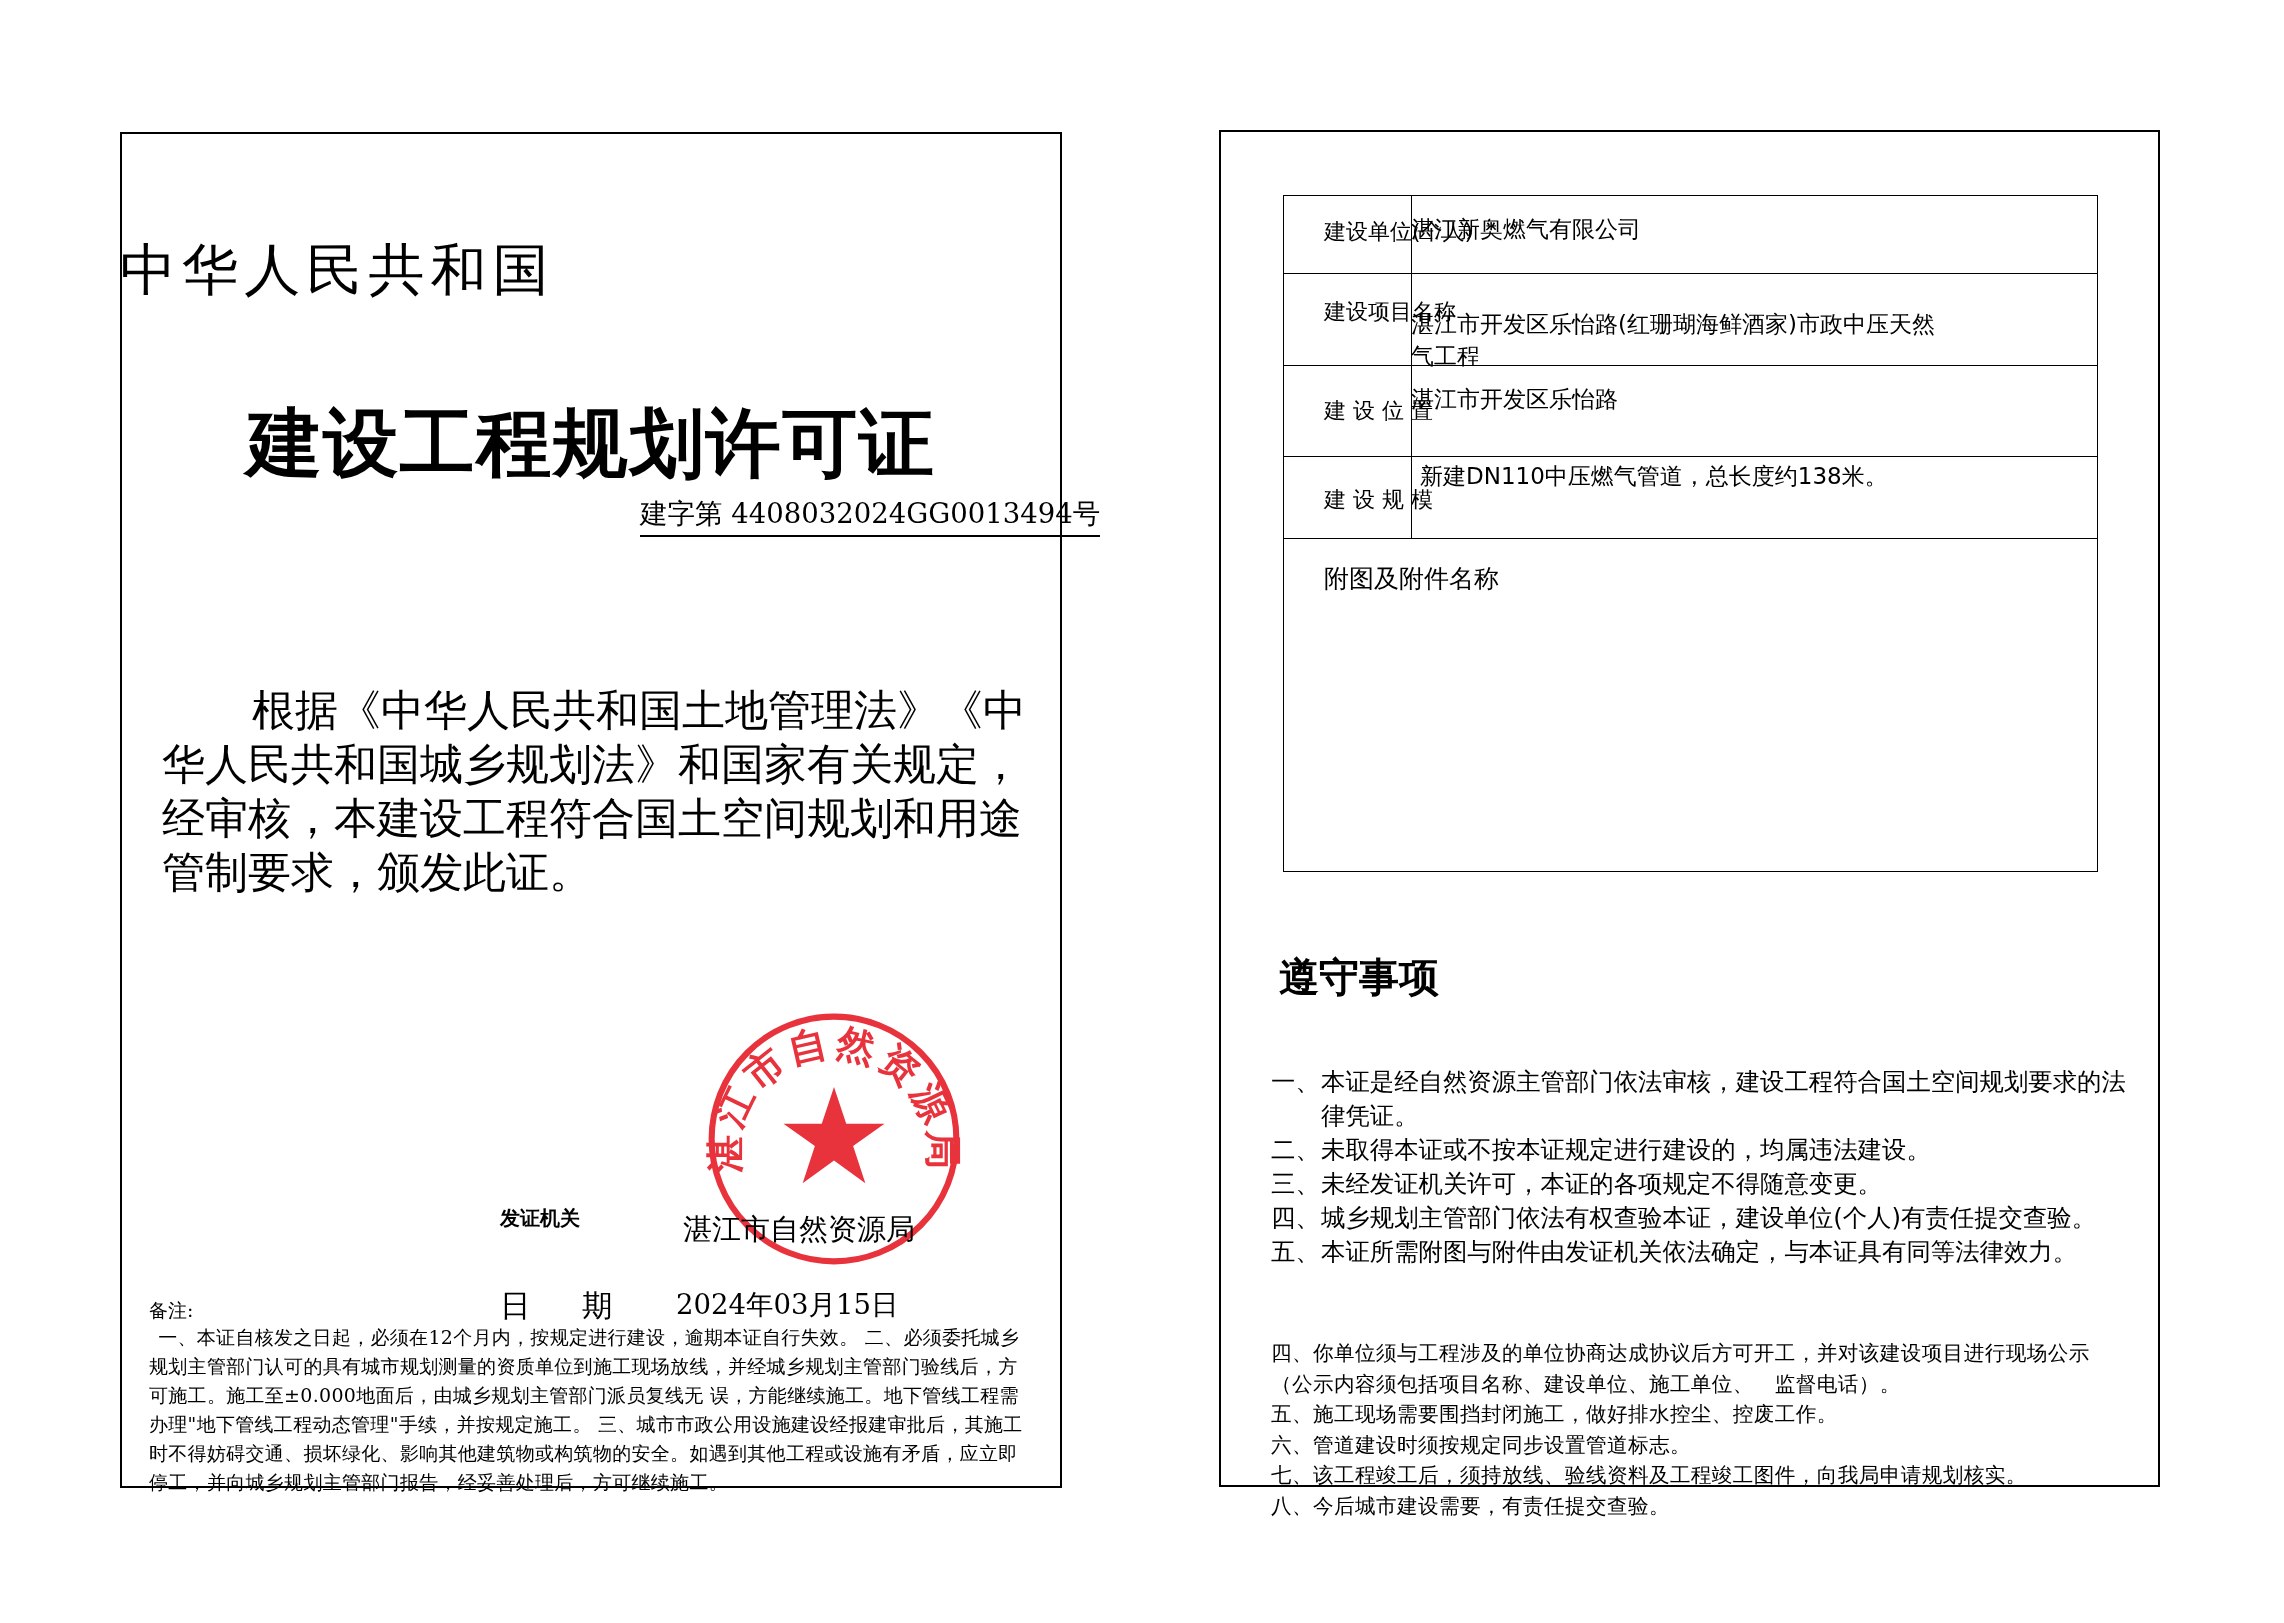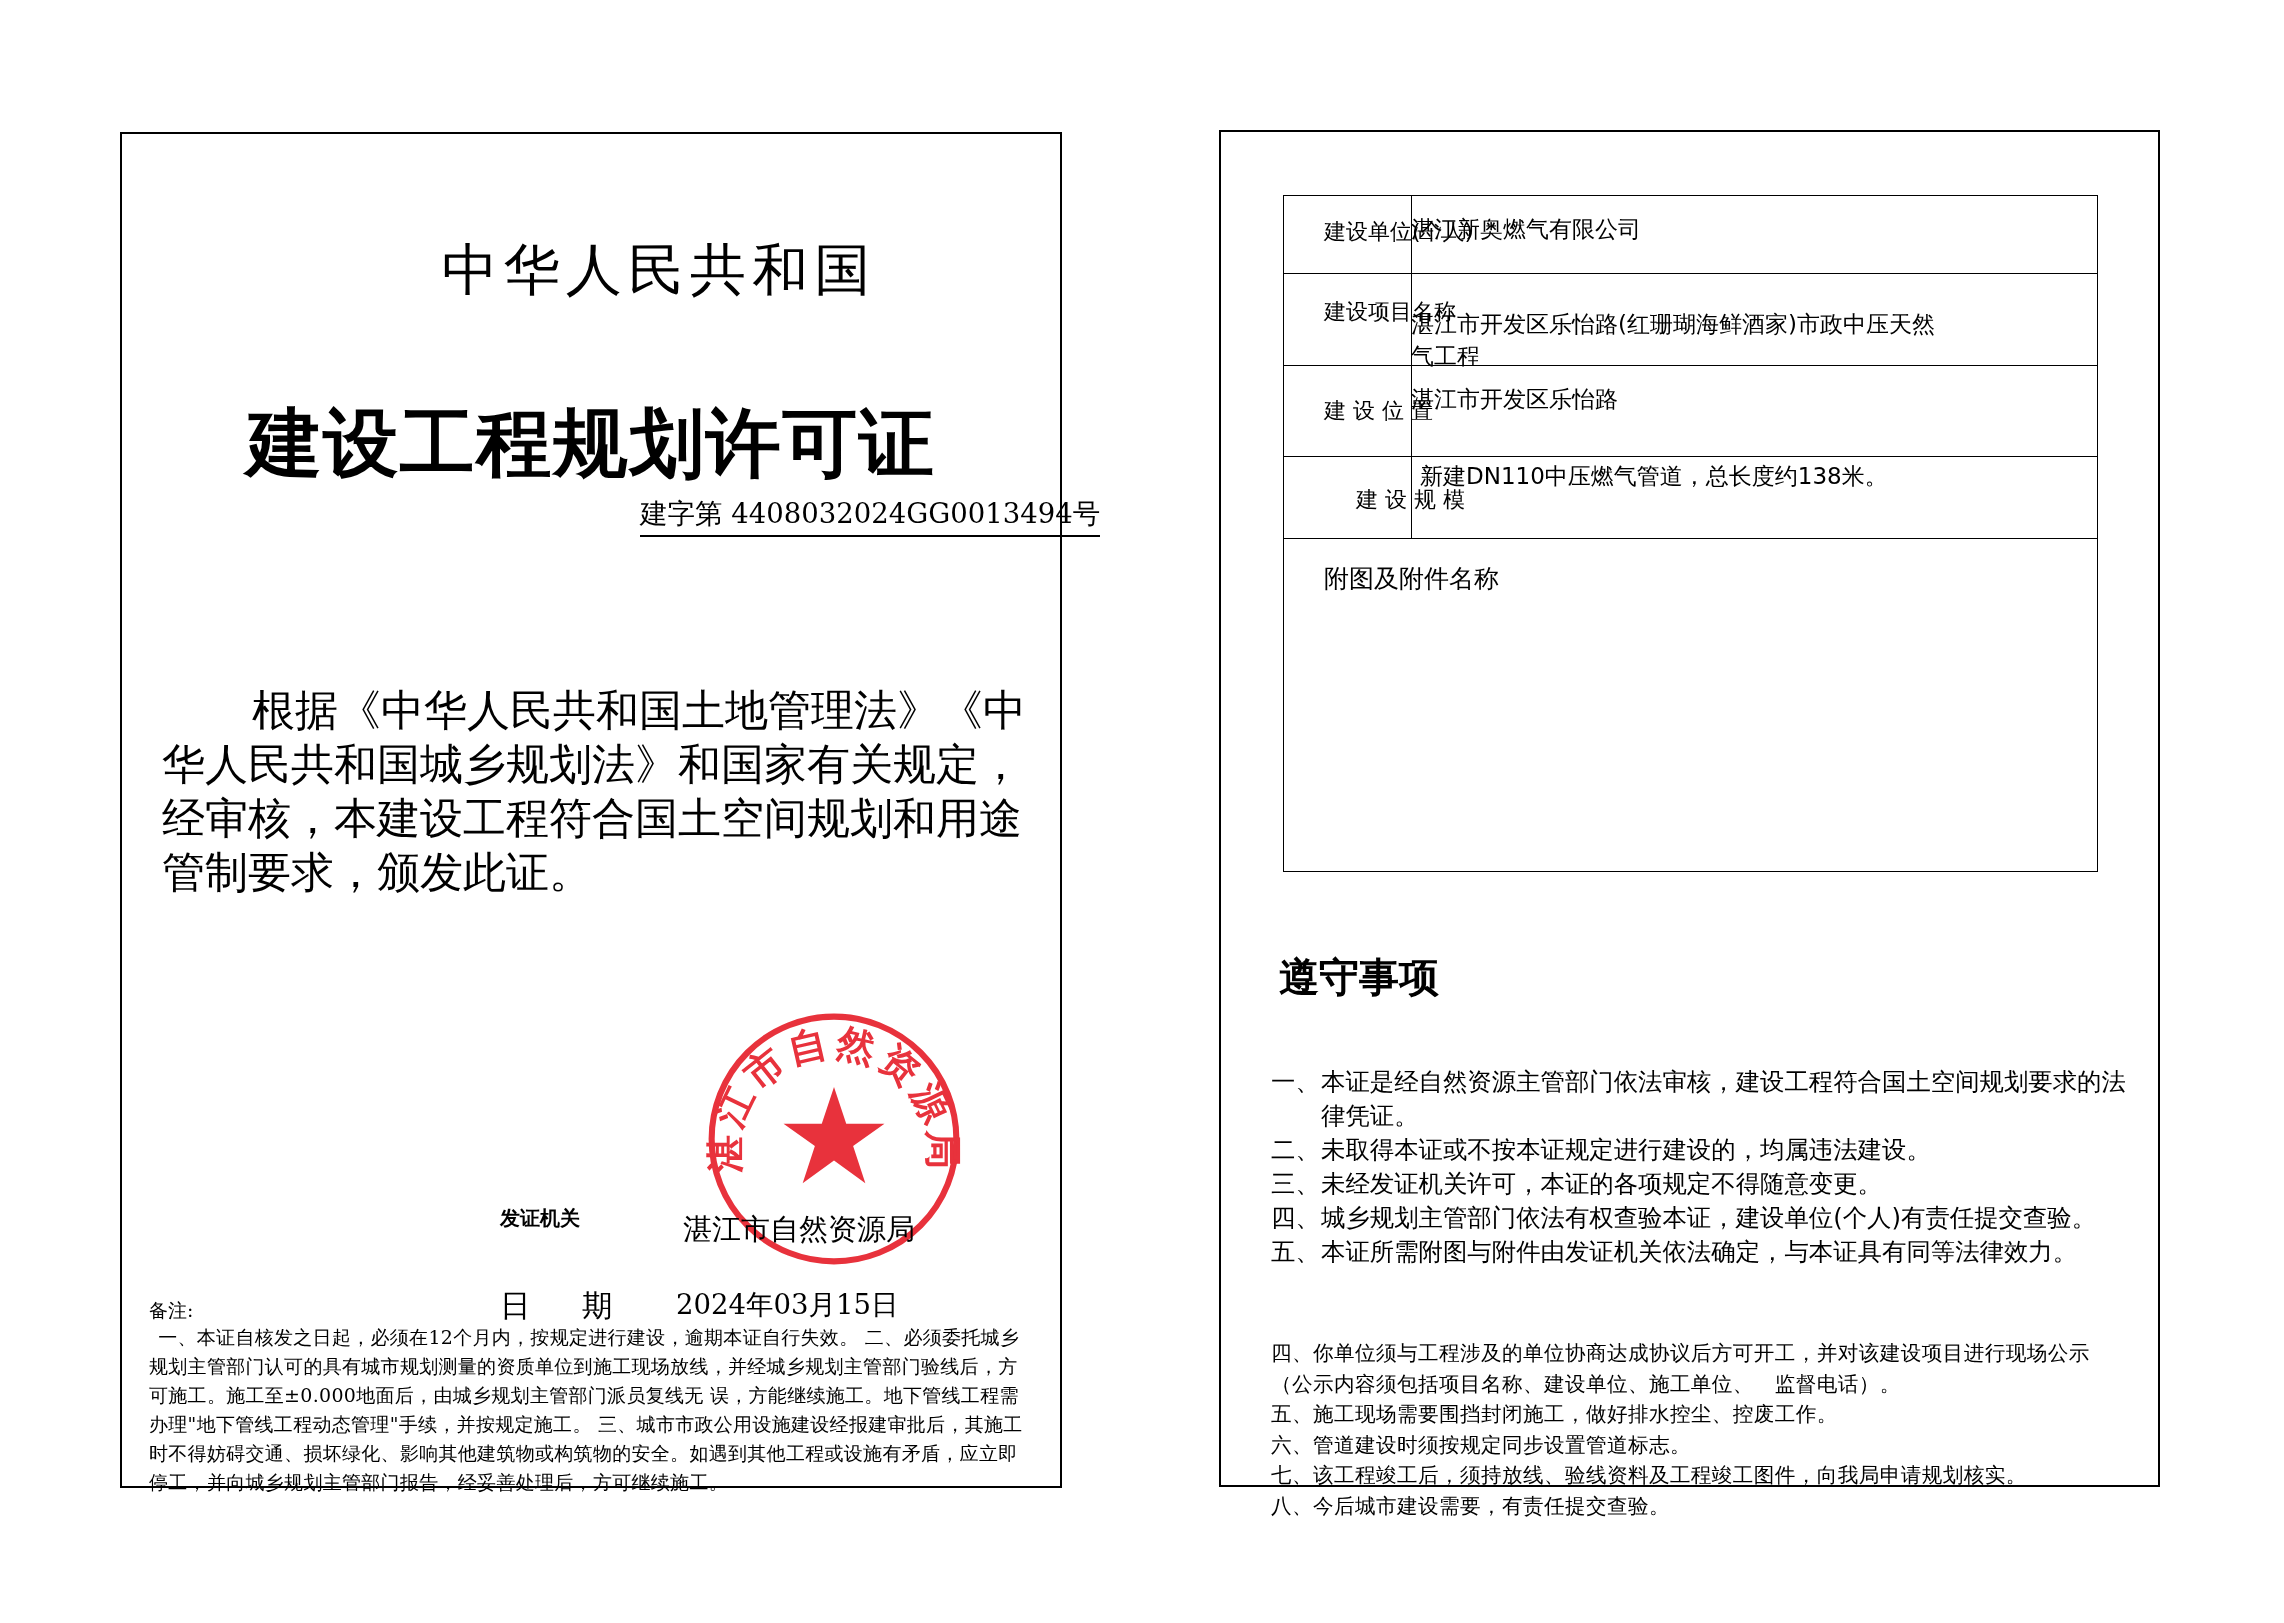--- a/index.html
+++ b/index.html
@@ -5,21 +5,21 @@
   html, body { margin:0; padding:0; background:#ffffff; }
   body { width:2284px; height:1624px; position:relative; overflow:hidden;
          font-family:"DejaVu Sans","Liberation Sans",sans-serif; color:#000; }
   .abs { position:absolute; }
   .page { position:absolute; border:2.3px solid #000; box-sizing:border-box; background:#fff; }
   .serif { font-family:"DejaVu Serif","Liberation Serif",serif; }
   .sans { font-family:"DejaVu Sans","Liberation Sans",sans-serif; }
   #left-page { left:120px; top:132px; width:942px; height:1356px; }
   #right-page { left:1219px; top:130px; width:941px; height:1357px; }
 
-  .country { left:120px; width:1078px; top:233px; text-align:center; font-size:56px; letter-spacing:6.1px; font-weight:normal; }
+  .country { left:120px; width:1078px; top:233px; font-size:56px; letter-spacing:6.1px; font-weight:normal; }
   .cert-title { left:120px; width:942px; top:394px; text-align:center; font-size:75px; font-weight:bold; letter-spacing:1.5px; }
   .cert-no { left:640px; top:496px; font-size:27.5px; border-bottom:2.3px solid #000; padding-bottom:3.1px; white-space:nowrap; }
 
   .preamble { left:162px; top:683px; width:870px; font-size:43px; line-height:54px; }
   .preamble p { margin:0; text-indent:90px; }
 
   .issuer-label { left:500px; top:1205px; font-size:20px; font-weight:bold; }
   .issuer-value { left:683px; top:1210px; font-size:29px; white-space:nowrap; }
   .date-label-a { left:500px; top:1286px; font-size:30.5px; }
   .date-label-b { left:582px; top:1286px; font-size:30.5px; }
@@ -102,21 +102,21 @@
     <div class="label" style="top:23px;">建设项目名称</div>
     <div class="value" style="top:34px;width:534px;">湛江市开发区乐怡路(红珊瑚海鲜酒家)市政中压天然气工程</div>
   </div>
   <div class="row" style="top:169px;height:92px;">
     <div class="divider"></div>
     <div class="label" style="top:30.5px;">建 设 位 置</div>
     <div class="value" style="top:18.3px;">湛江市开发区乐怡路</div>
   </div>
   <div class="row" style="top:261px;height:82px;">
     <div class="divider"></div>
-    <div class="label" style="top:27.5px;margin-left:32px;">建 设 规 模</div>
+    <div class="label" style="top:27.5px;">建 设 规 模</div>
     <div class="value" style="top:3.1px;left:136px;">新建DN110中压燃气管道，总长度约138米。</div>
   </div>
   <div class="attach-title" style="top:366px;">附图及附件名称</div>
 </div>
 
 <div class="abs obs-title sans">遵守事项</div>
 
 <div class="abs obs-list sans">
   <div class="item"><span class="num">一、</span><span>本证是经自然资源主管部门依法审核，建设工程符合国土空间规划要求的法律凭证。</span></div>
   <div class="item"><span class="num">二、</span><span>未取得本证或不按本证规定进行建设的，均属违法建设。</span></div>

